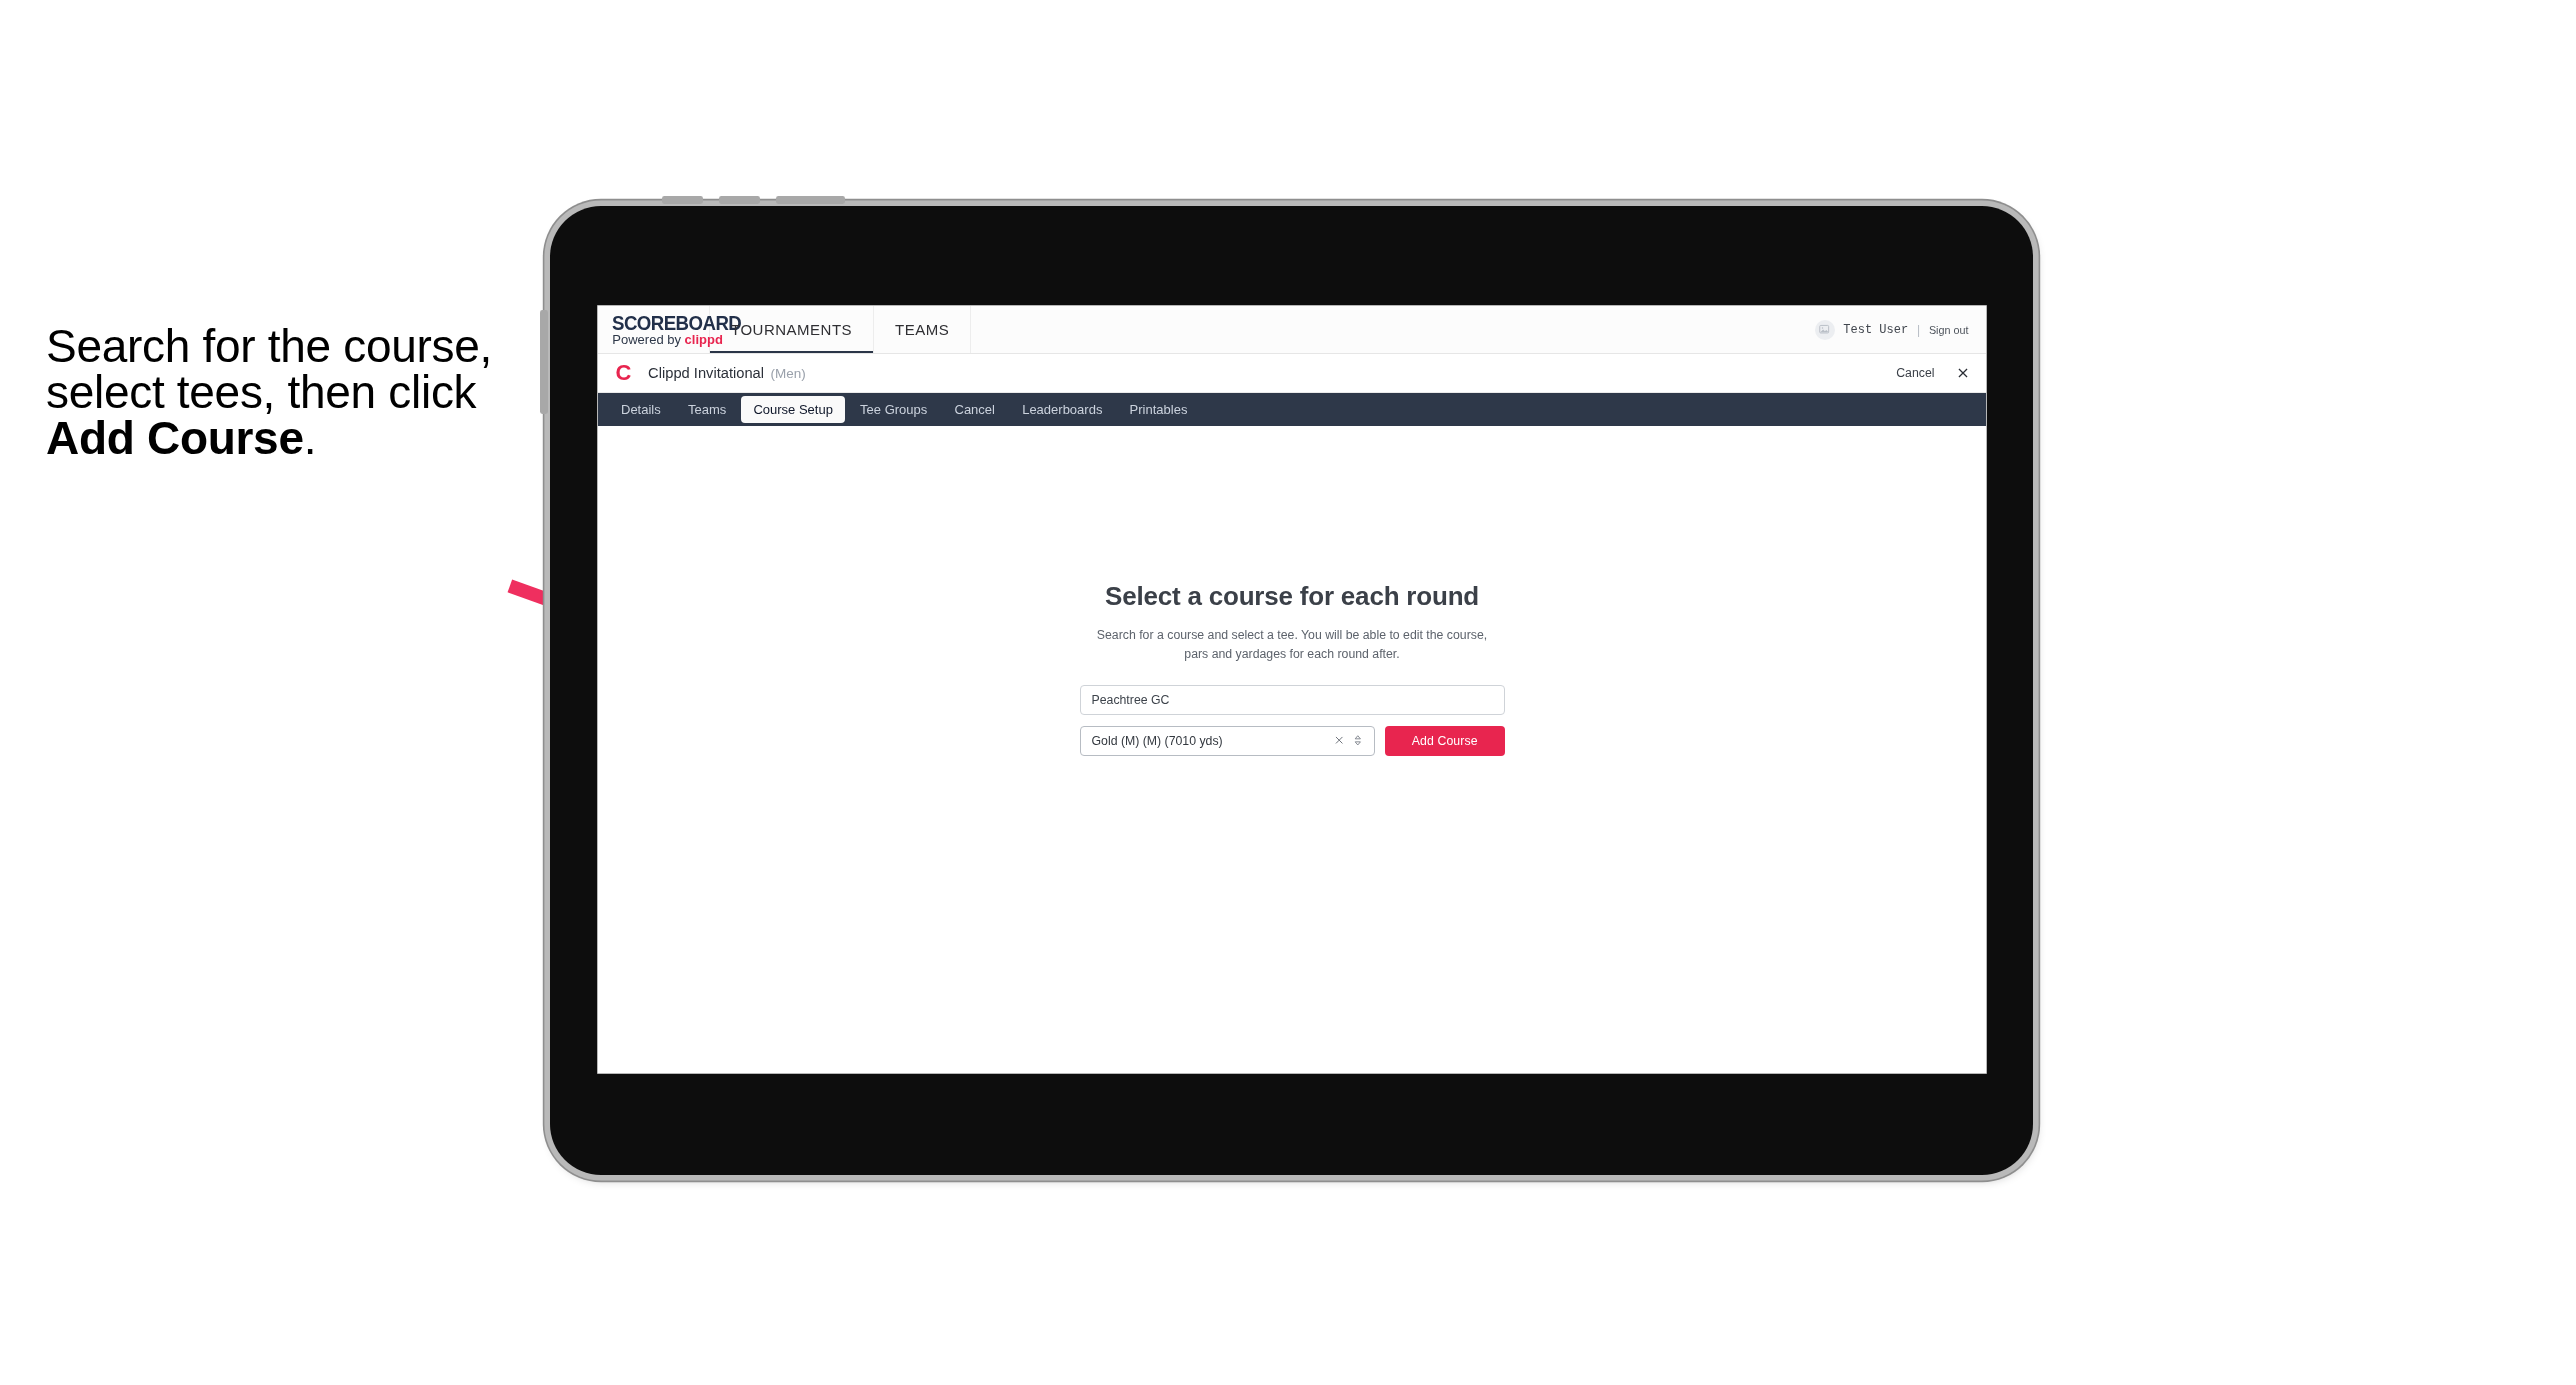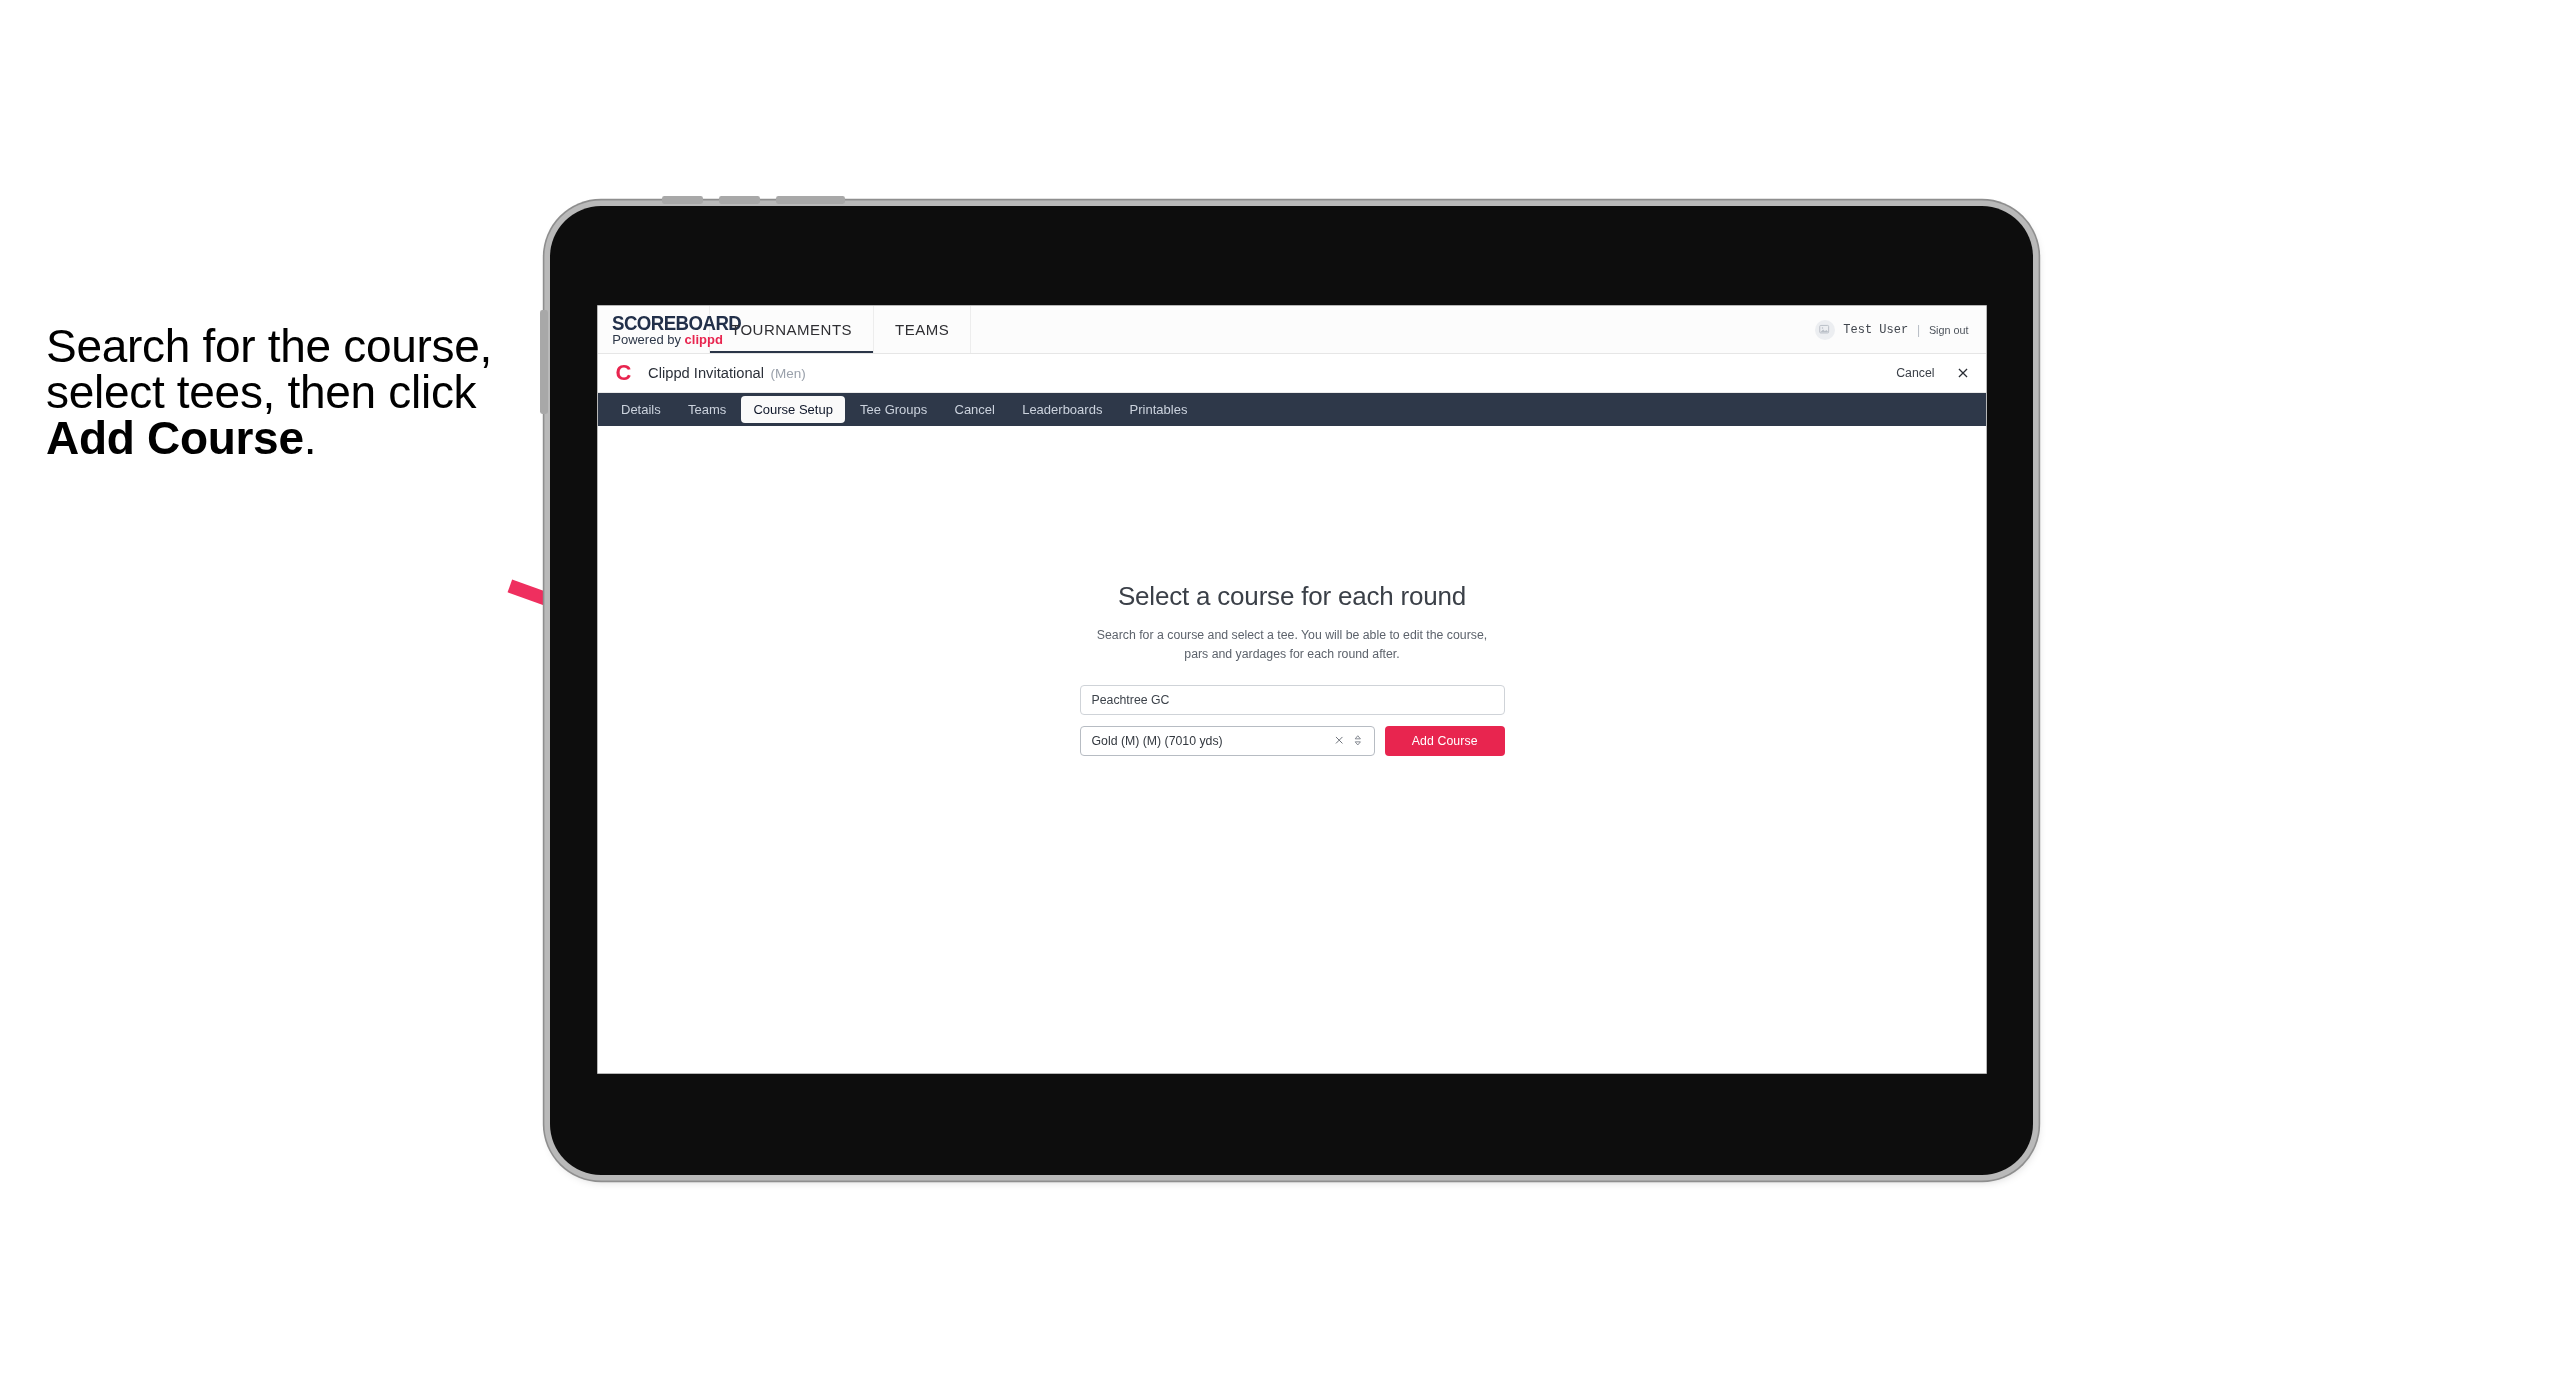--- a/index.html
+++ b/index.html
@@ -179,21 +179,21 @@
     height: calc(767px - 48px - 39px - 33px);
     background: #fff;
     display: flex;
     flex-direction: column;
     align-items: center;
     padding-top: 155px;
   }
   .panel-title {
     font-size: 26px;
     color: #3b4048;
-    font-weight: 400;
+    font-weight: 700;
     letter-spacing: -0.2px;
   }
   .panel-sub {
     margin-top: 14.3px;
     width: 408px;
     text-align: center;
     font-size: 12.3px;
     line-height: 1.52;
     color: #5d636c;
   }

